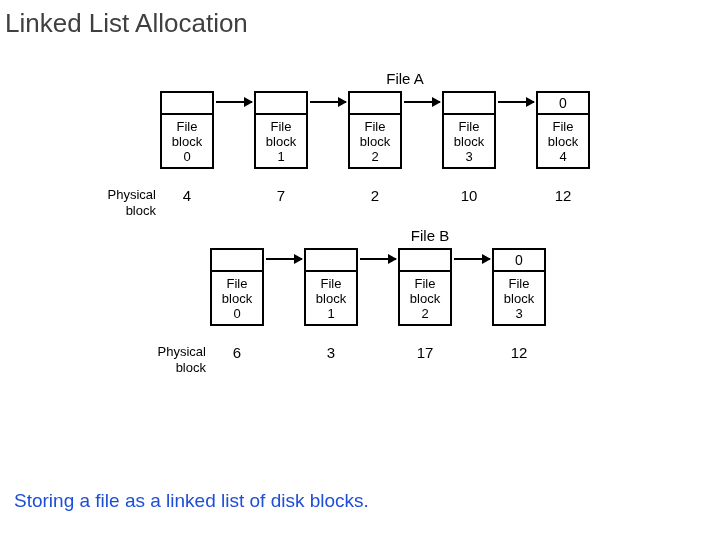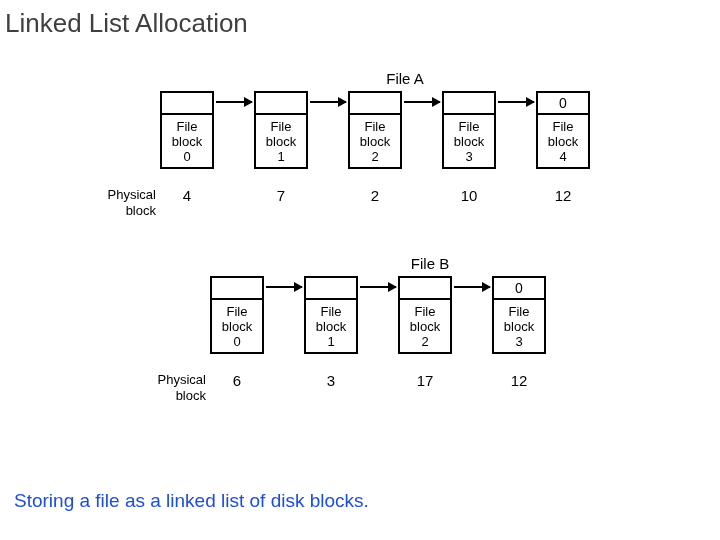--- a/index.html
+++ b/index.html
@@ -98,21 +98,21 @@
     font-family: Arial, sans-serif;
   }
   .phys-num {
     position: absolute;
     top: 0;
     width: 54px;
     text-align: center;
     font-size: 15px;
     font-family: Arial, sans-serif;
   }
-  .section-b { margin-top: 28px; }
+  .section-b { }
   .file-label.b { margin-left: 120px; }
   .chain.b { margin-left: 120px; }
 </style>
 </head>
 <body>
 
 <div class="title">Linked List Allocation</div>
 
 <div class="diagram">
 

